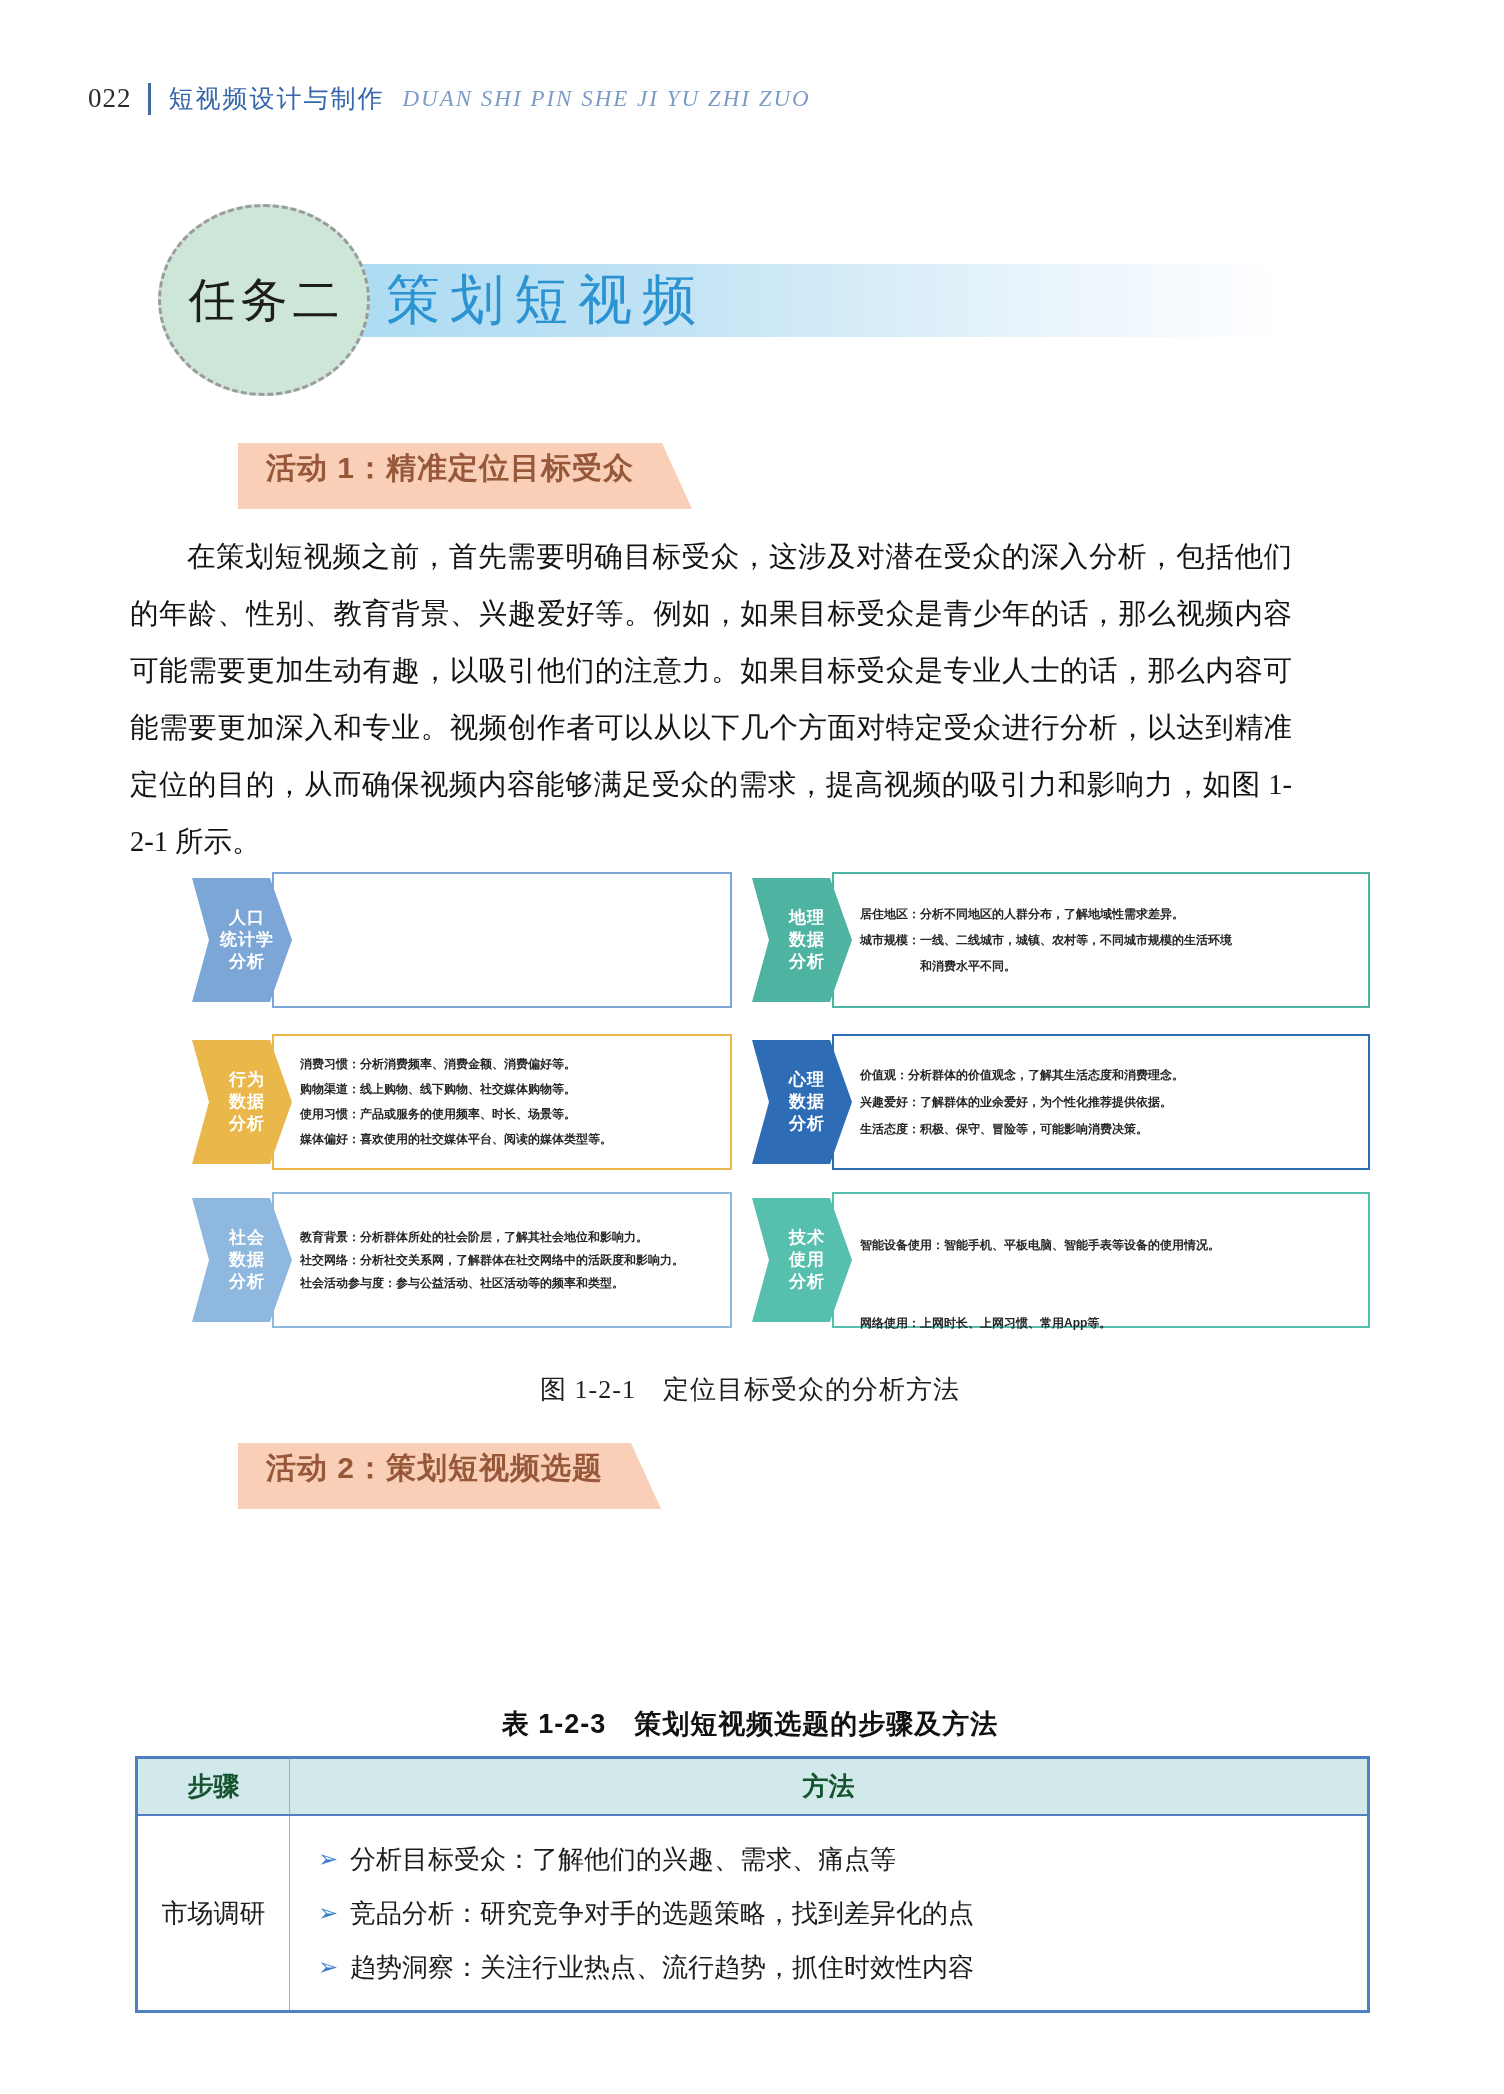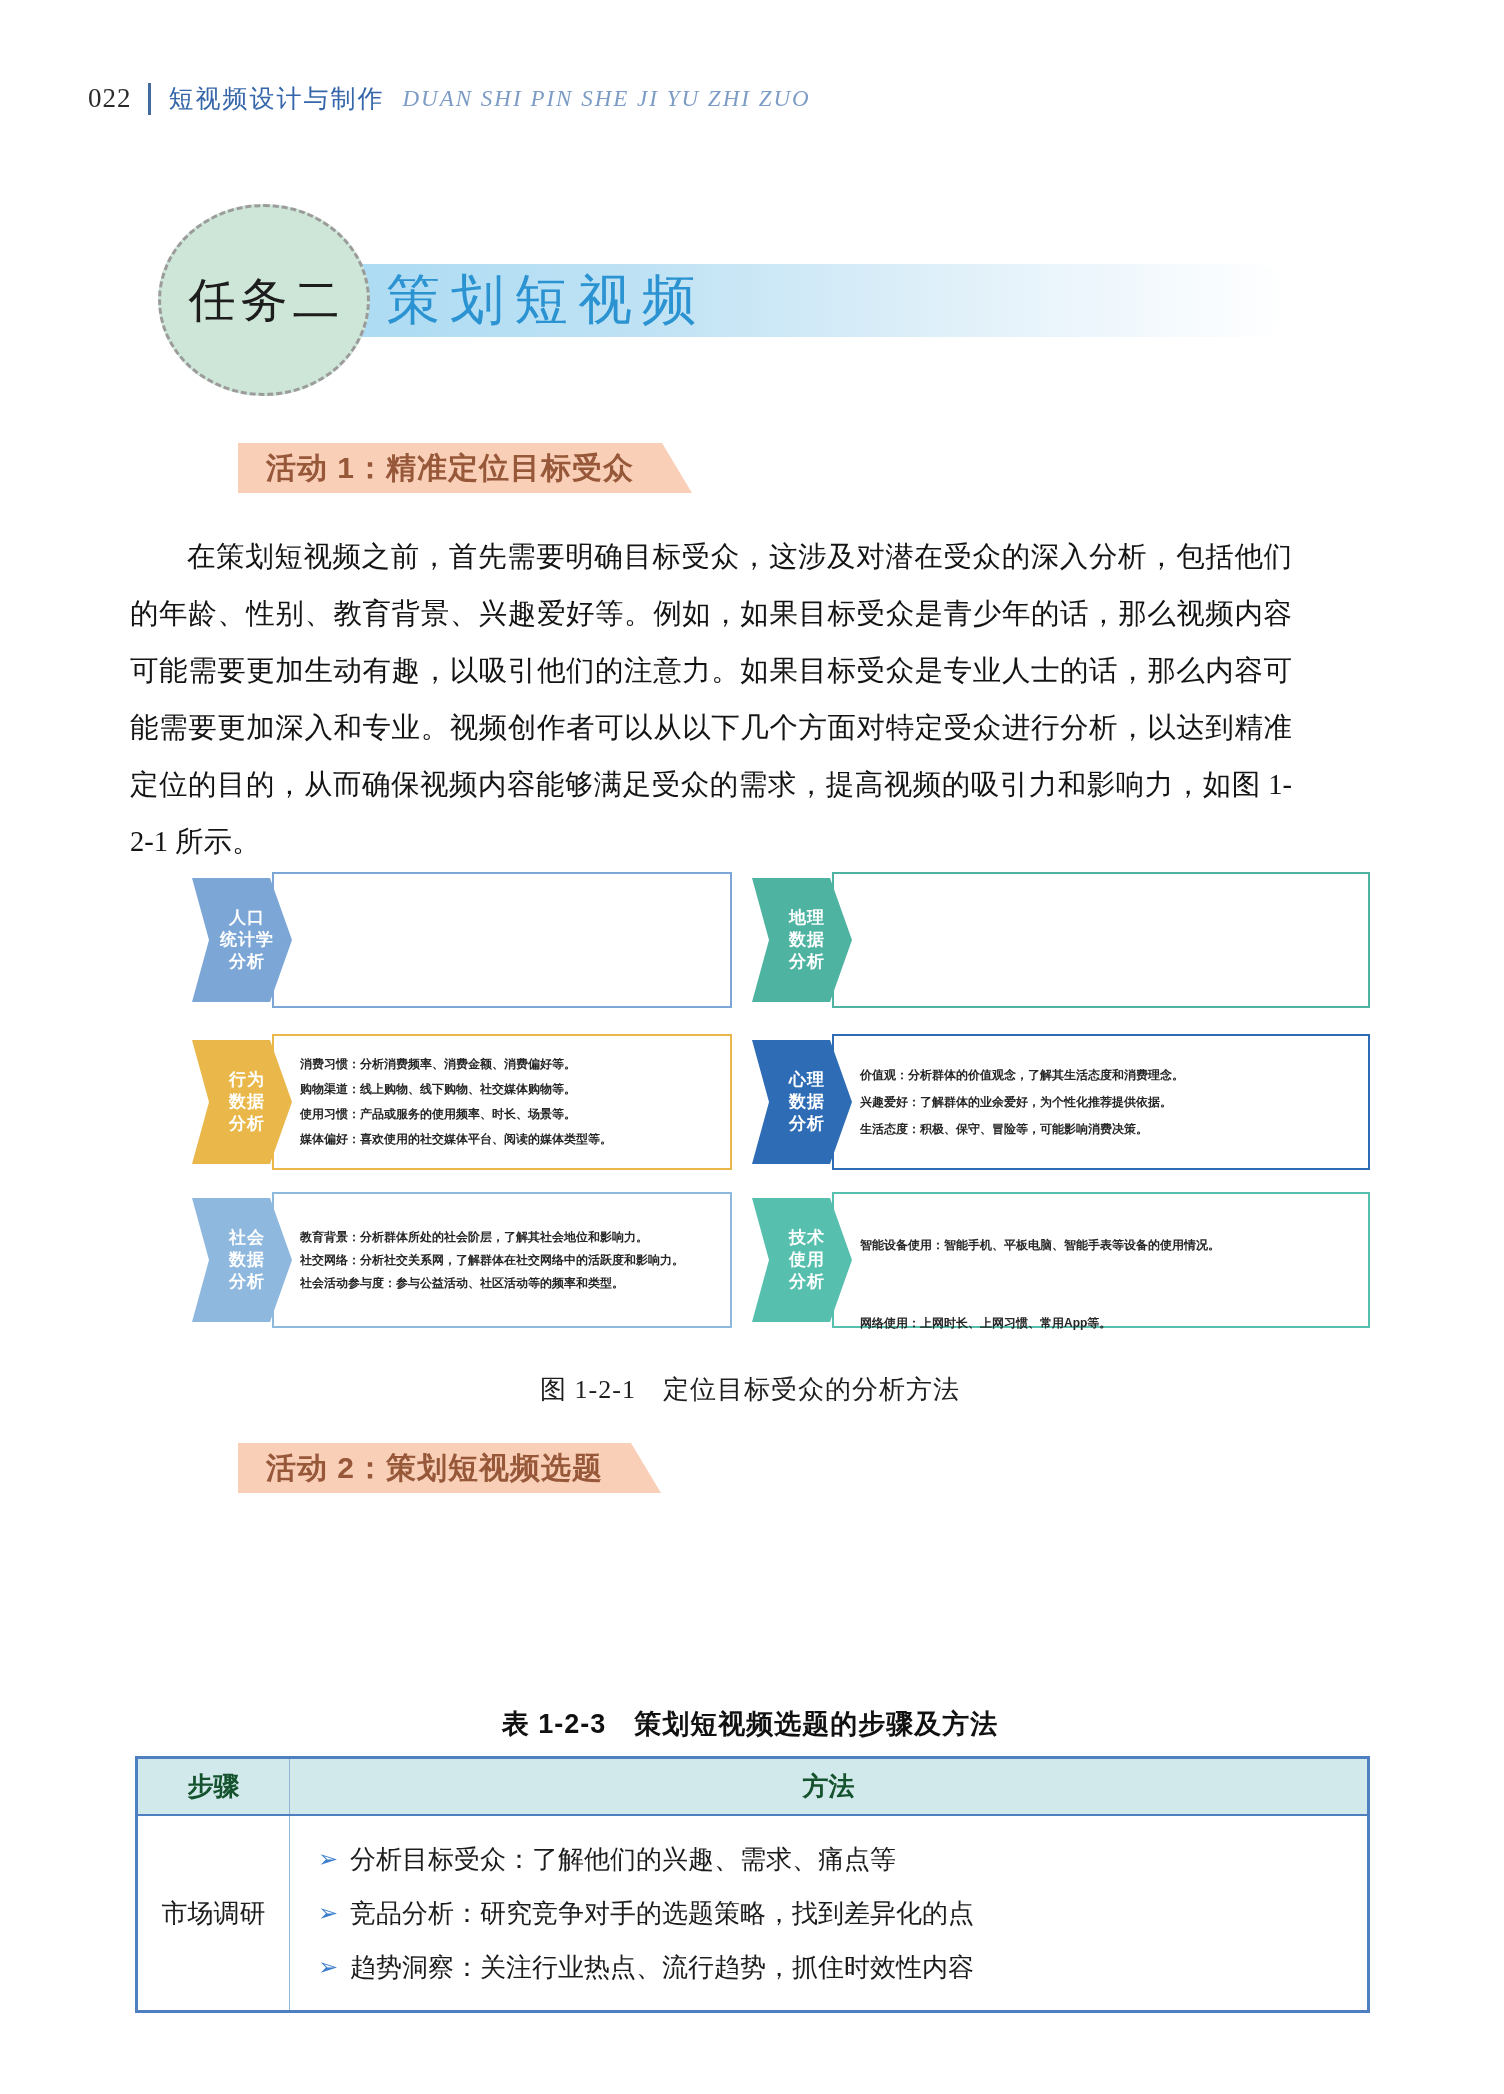--- a/index.html
+++ b/index.html
@@ -28,21 +28,21 @@
     background:var(--c-badge-bg,#cde6d8); border:3px dashed #9b9b9b; border-radius:50%;
     display:flex; align-items:center; justify-content:center;
   }
   .task-badge-label { font-family:"Liberation Serif","DejaVu Serif",serif; font-size:47px; letter-spacing:5px; color:#1d1d1d; padding-left:5px; }
 
   
   .activity-banner {
     position:absolute; left:238px; height:50px;
     background:var(--c-activity-bg,#f9cfb8);
     clip-path:polygon(0 0, calc(100% - 30px) 0, 100% 100%, 0 100%);
-    padding:0 58px 0 28px;
+    padding:0 58px 16px 28px;
   }
   .activity-banner.a1 { top:443px; }
   .activity-banner.a2 { top:1443px; }
   .activity-title { line-height:50px; font-size:30px; font-weight:bold; color:var(--c-activity-text,#97583a); letter-spacing:1px; white-space:nowrap; }
 
   
   .body-para {
     position:absolute; left:130px; width:1162px;
     font-family:"Liberation Serif","DejaVu Serif",serif;
     font-size:28.5px; line-height:57px; text-align:justify; color:#141414;
@@ -131,20 +131,24 @@
         <span>分析</span>
       </div>
     </div>
 
     <div class="fcell r1 cr" style="--c: #4FB3A2;">
       <div class="dbox"></div>
       <div class="chevron">
         <span>地理</span>
         <span>数据</span>
         <span>分析</span>
+      </div>
+      <div class="dbox-content lh-b2">
+        <div class="dline">居住地区：分析不同地区的人群分布，了解地域性需求差异。</div>
+        <div class="dline">城市规模：一线、二线城市，城镇、农村等，不同城市规模的生活环境和消费水平不同。</div>
       </div>
     </div>
 
     <div class="fcell r2 cl" style="--c: #EAB84A;">
       <div class="dbox"></div>
       <div class="chevron">
         <span>行为</span>
         <span>数据</span>
         <span>分析</span>
       </div>

